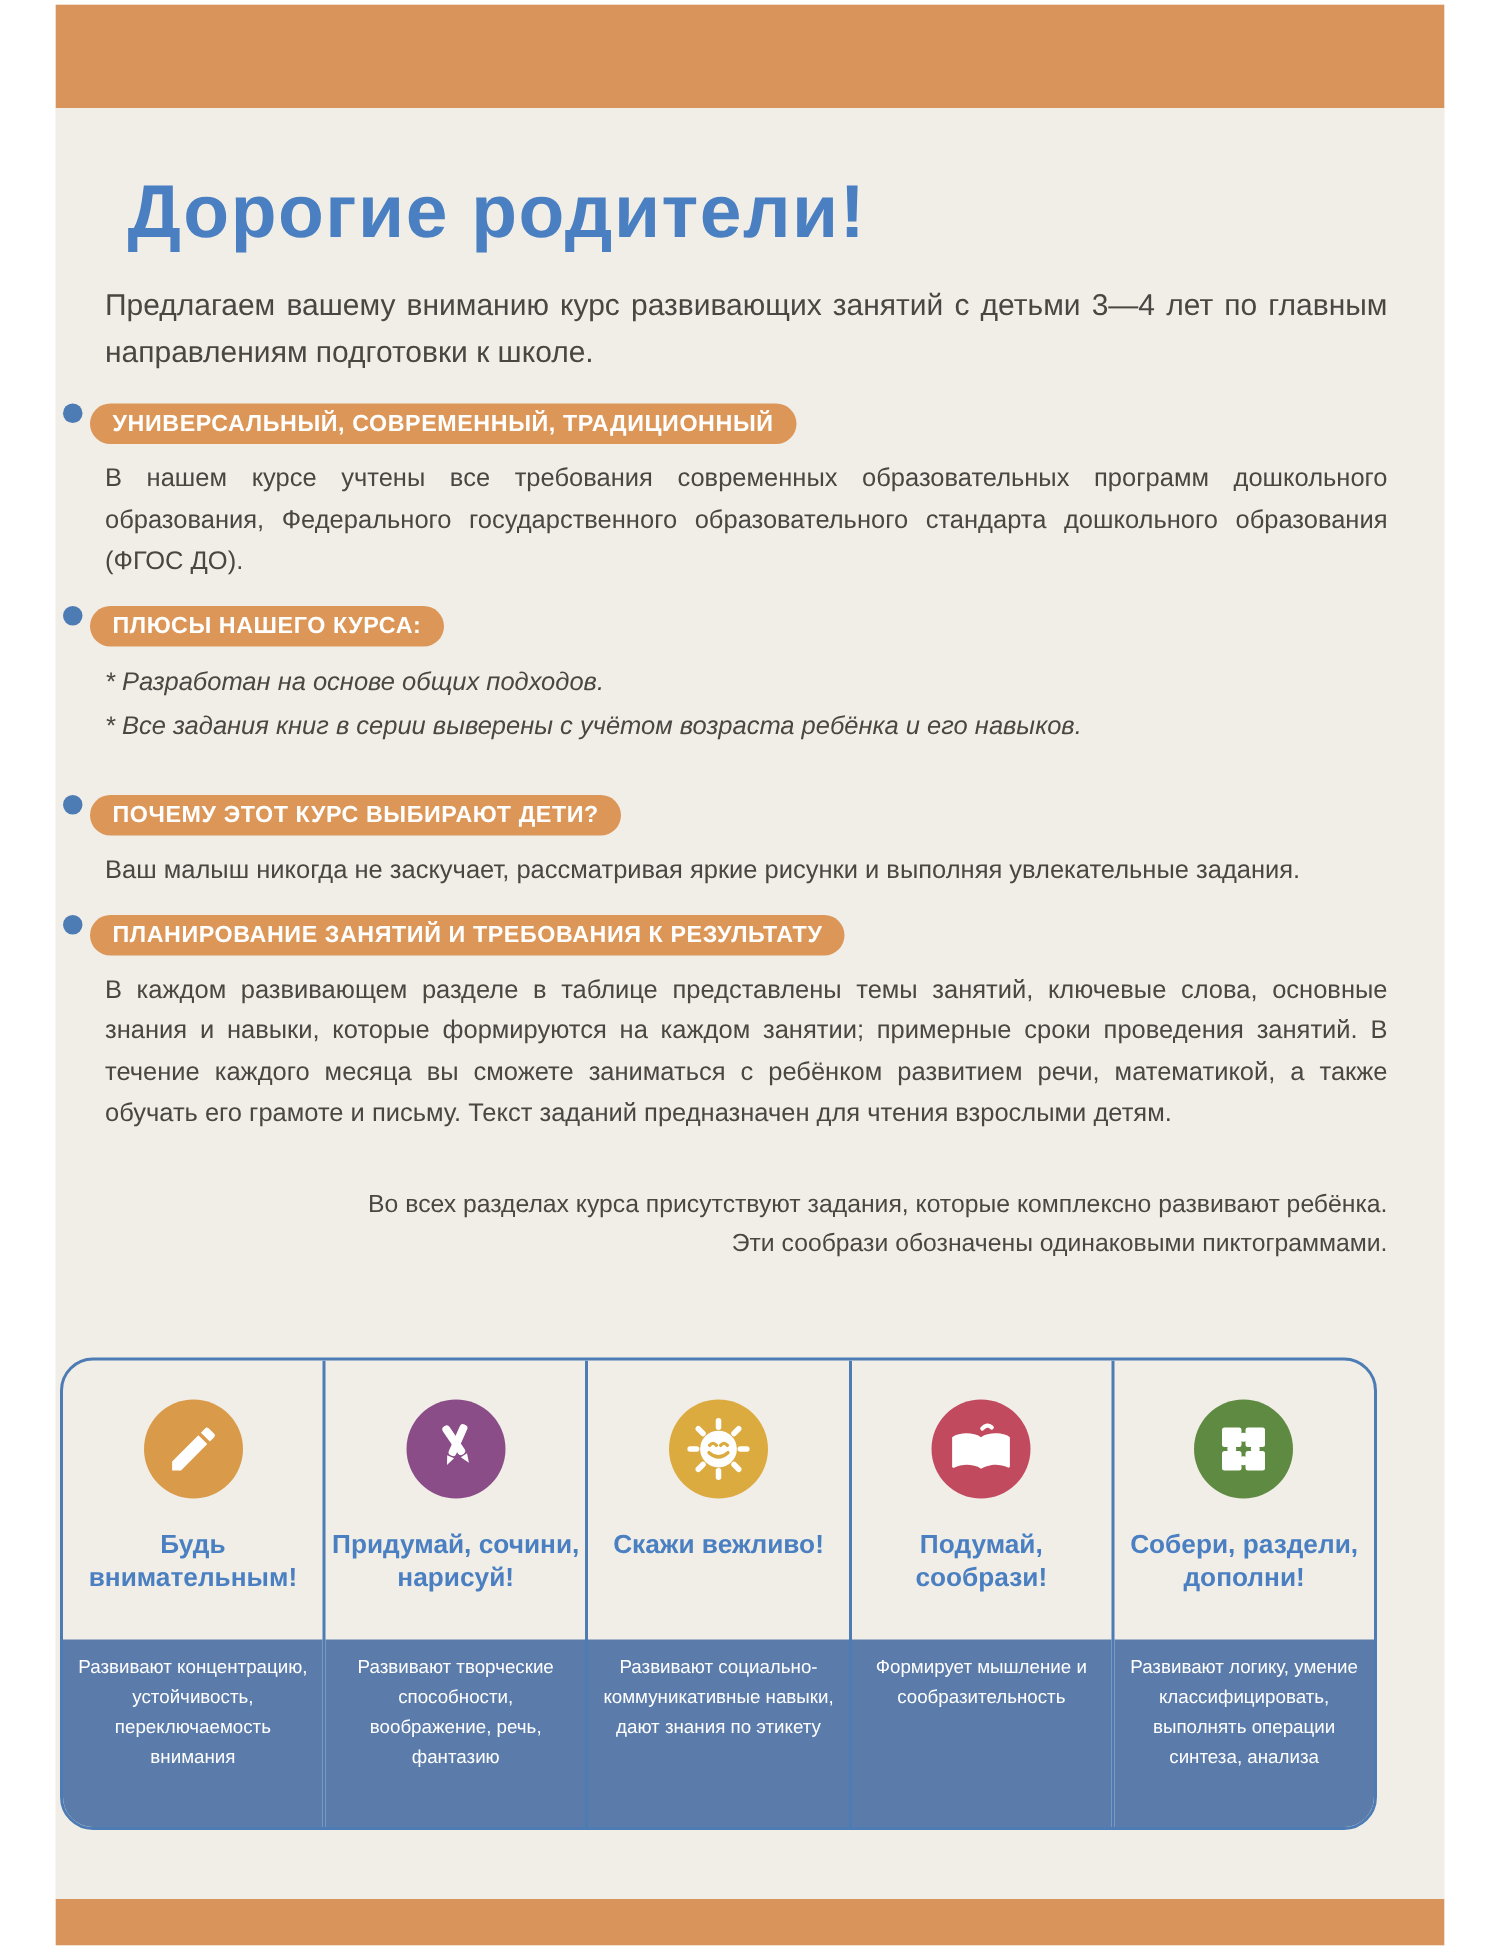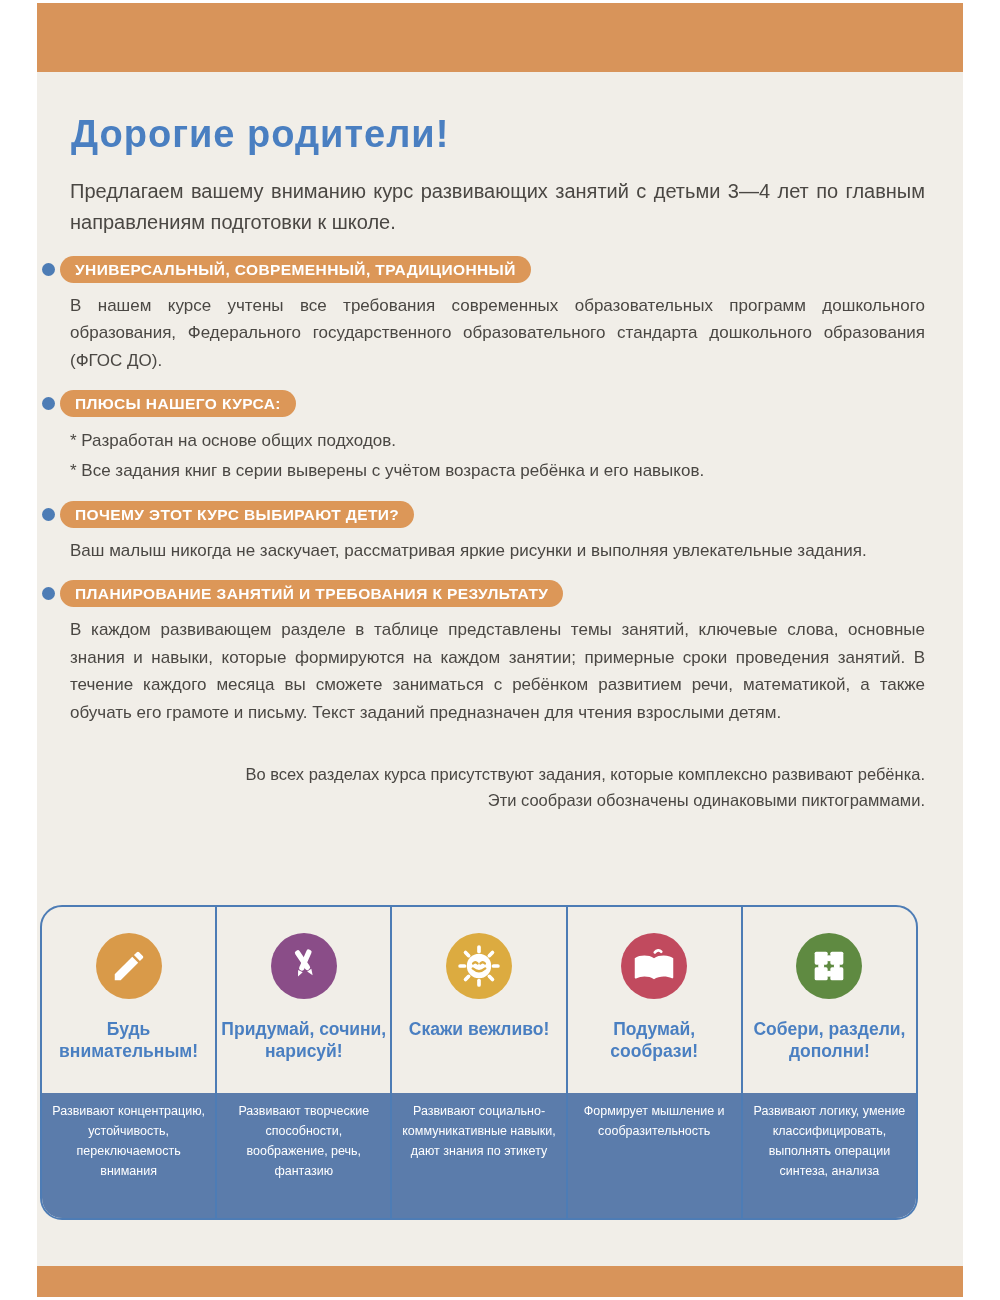--- a/index.html
+++ b/index.html
@@ -9,37 +9,37 @@
     -webkit-font-smoothing:antialiased;
   }
   .page{
     position:absolute;left:37px;top:3px;width:926px;height:1294px;
     background:#f1eee8;overflow:hidden;
   }
   .band-top{height:69px;background:#d8945a;}
   .band-bottom{position:absolute;left:0;bottom:0;width:100%;height:31px;background:#d8945a;}
   .content{padding:0 38px 0 33px;}
   h1.page-title{
-    color:#4a7fc1;font-size:38px;line-height:1.1;font-weight:bold;
-    letter-spacing:1px;margin:42px 0 20px 1px;
+    color:#4a7fc1;font-size:50px;line-height:1.1;font-weight:bold;
+    letter-spacing:1px;margin:42px 0 20px 15px;
   }
   p.intro{font-size:20px;line-height:1.55;margin:0 0 18px 0;text-align:justify;}
   .section{margin:0 0 10px 0;}
-  .badge-row{display:flex;align-items:center;margin-left:-28px;}
+  .badge-row{display:flex;margin-left:-28px;}
   .bullet{
     width:13px;height:13px;border-radius:50%;background:#4d7cb5;
     margin-right:5px;flex:0 0 auto;
   }
   .badge{
     display:inline-block;background:#dc9758;color:#ffffff;font-weight:bold;
     font-size:15.5px;letter-spacing:.4px;padding:5px 15px 4px;border-radius:14px;
     white-space:nowrap;
   }
   .section p{font-size:17px;line-height:1.62;margin:9px 0 16px;text-align:justify;}
-  ul.starlist{list-style:none;margin:9px 0 16px;padding:0;font-size:17px;line-height:1.72;}
+  ul.starlist{list-style:none;margin:9px 0 32px;padding:0;font-size:17px;line-height:1.72;font-style:italic;}
   ul.starlist li::before{content:"* ";}
   .note{
     text-align:right;font-size:16.5px;line-height:1.6;margin:34px 0 0 0;
   }
   .picto-box{
     position:absolute;left:3px;top:902px;width:878px;height:315px;
     border:2px solid #4d7cb5;border-radius:22px;overflow:hidden;
     display:flex;background:#f1eee8;box-sizing:border-box;
   }
   .picto-col{flex:1 1 0;display:flex;flex-direction:column;min-width:0;}

